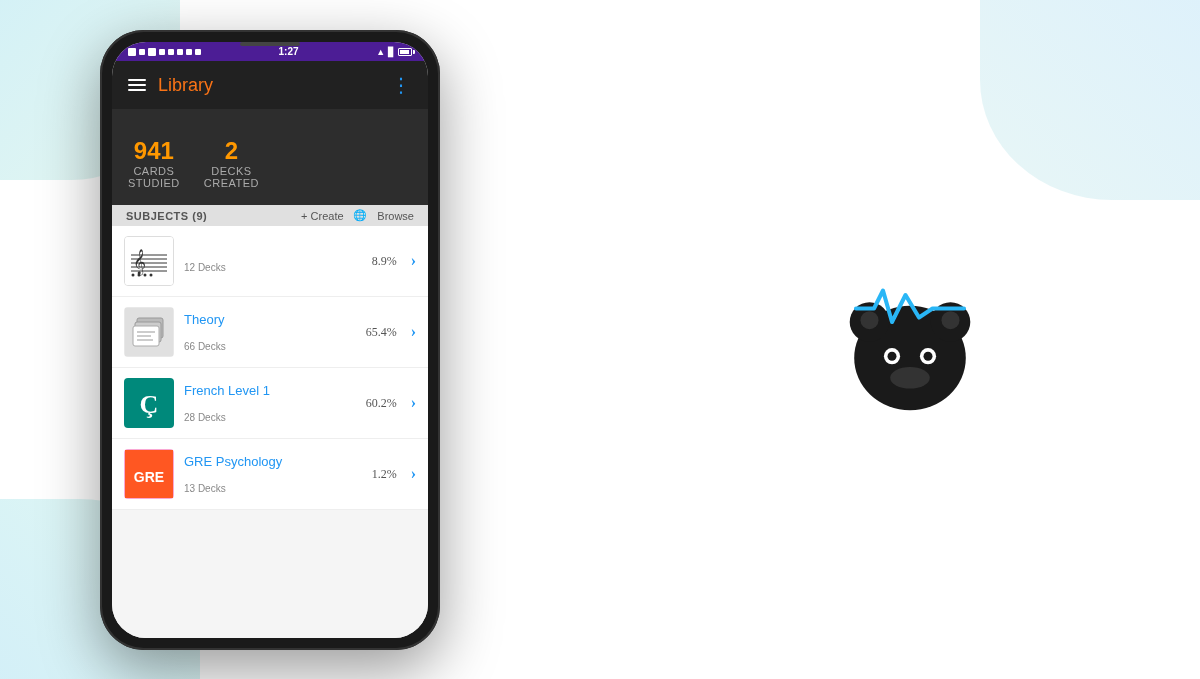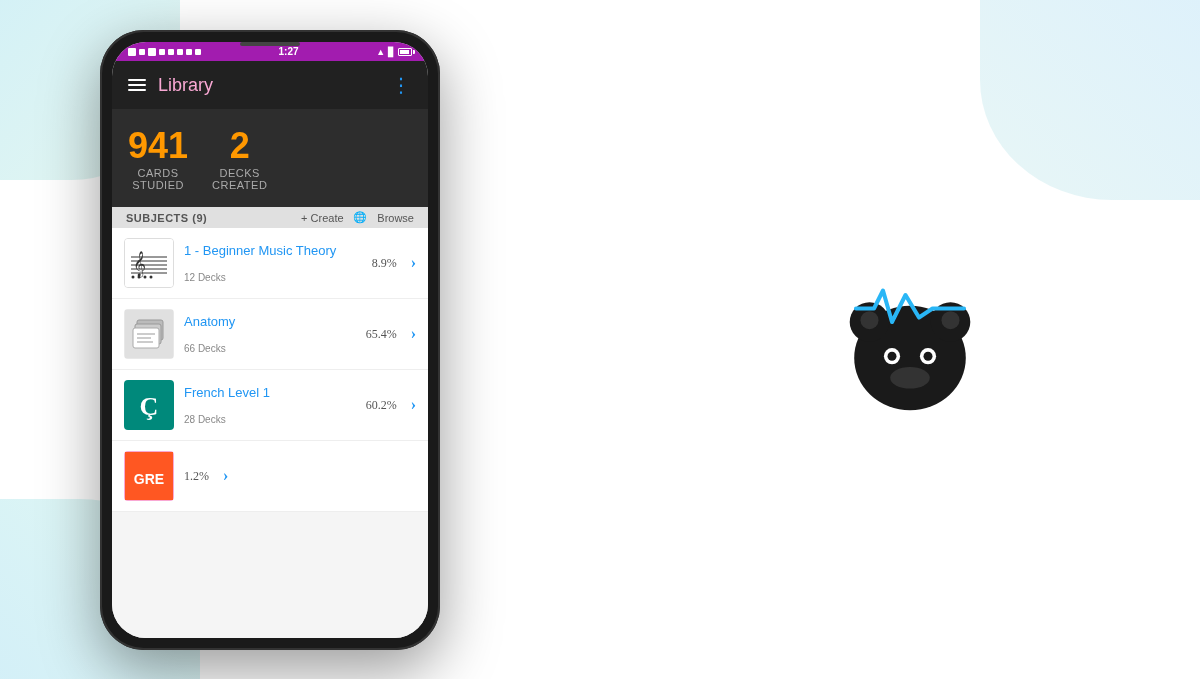--- a/index.html
+++ b/index.html
@@ -74,21 +74,21 @@
       height: 100%;
       background: #f5f5f5;
       border-radius: 34px;
       overflow: hidden;
       display: flex;
       flex-direction: column;
     }
 
     
     .status-bar {
-      background: #a21caf;
+      background: #4c1d95;
       color: #fff;
       display: flex;
       justify-content: space-between;
       align-items: center;
       padding: 4px 16px;
       font-size: 9px;
       flex-shrink: 0;
     }
     .status-icons {
       display: flex;
@@ -158,21 +158,21 @@
     .hamburger-line {
       width: 18px;
       height: 2px;
       background: #fff;
       border-radius: 1px;
     }
     .header-title {
       font-size: 18px;
       font-weight: 400;
       flex: 1;
-      color: #f9a8d4;
+      color: #f97316;
     }
     .header-dots {
       color: #2196F3;
       font-size: 20px;
       letter-spacing: 1px;
     }
 
     
     .user-section {
       background: #2d2d2d;
@@ -212,23 +212,24 @@
       align-items: center;
     }
     .stats-container {
       display: flex;
       gap: 24px;
     }
     .stat-item {
       text-align: center;
     }
     .stat-number {
-      font-size: 36px;
+      font-size: 24px;
       font-weight: bold;
       color: #FF9800;
+      margin-top: 12px;
     }
     .stat-label {
       font-size: 11px;
       color: #aaa;
       text-transform: uppercase;
       letter-spacing: 0.5px;
     }
 
     
     .subjects-header {
@@ -430,21 +431,20 @@
 
               <text x="8" y="32" font-size="22" fill="#333" font-family="serif">𝄞</text>
 
               <circle cx="8" cy="38" r="1.5" fill="#333"></circle>
               <circle cx="14" cy="38" r="1.5" fill="#333"></circle>
               <circle cx="20" cy="38" r="1.5" fill="#333"></circle>
               <circle cx="26" cy="38" r="1.5" fill="#333"></circle>
             </svg>
           </div>
           <div class="subject-info">
-            <div class="subject-name">1 - Beginner Music Theory</div>
             <div class="subject-decks">12 Decks</div>
           </div>
           <div class="subject-meta">
             <span class="subject-pct">8.9%</span>
             <span class="chevron-right">›</span>
           </div>
         </div>
 
         <div class="subject-item">
           <div class="subject-icon subject-icon-anatomy">
@@ -453,21 +453,21 @@
 
               <rect x="12" y="10" width="26" height="20" rx="2" fill="#bbb" stroke="#999" stroke-width="1"></rect>
               <rect x="10" y="14" width="26" height="20" rx="2" fill="#ccc" stroke="#999" stroke-width="1"></rect>
               <rect x="8" y="18" width="26" height="20" rx="2" fill="#fff" stroke="#aaa" stroke-width="1"></rect>
               <line x1="12" y1="24" x2="30" y2="24" stroke="#bbb" stroke-width="1.5"></line>
               <line x1="12" y1="28" x2="26" y2="28" stroke="#bbb" stroke-width="1.5"></line>
               <line x1="12" y1="32" x2="28" y2="32" stroke="#bbb" stroke-width="1.5"></line>
             </svg>
           </div>
           <div class="subject-info">
-            <div class="subject-name">Anatomy</div>
+            <div class="subject-name">Theory</div>
             <div class="subject-decks">66 Decks</div>
           </div>
           <div class="subject-meta">
             <span class="subject-pct">65.4%</span>
             <span class="chevron-right">›</span>
           </div>
         </div>
 
         <div class="subject-item">
           <div class="subject-icon subject-icon-french">
@@ -486,20 +486,24 @@
           </div>
         </div>
 
         <div class="subject-item">
           <div class="subject-icon subject-icon-gre">
             <svg width="48" height="48" viewBox="0 0 48 48">
               <rect width="48" height="48" fill="#FF5722"></rect>
               <text x="50%" y="58%" dominant-baseline="middle" text-anchor="middle" font-size="14" fill="#fff" font-weight="bold" font-family="Arial">GRE</text>
             </svg>
           </div>
+          <div class="subject-info">
+            <div class="subject-name">GRE Psychology</div>
+            <div class="subject-decks">13 Decks</div>
+          </div>
           <div class="subject-meta">
             <span class="subject-pct">1.2%</span>
             <span class="chevron-right">›</span>
           </div>
         </div>
 
       </div>
     </div>
   </div>
 </div>

